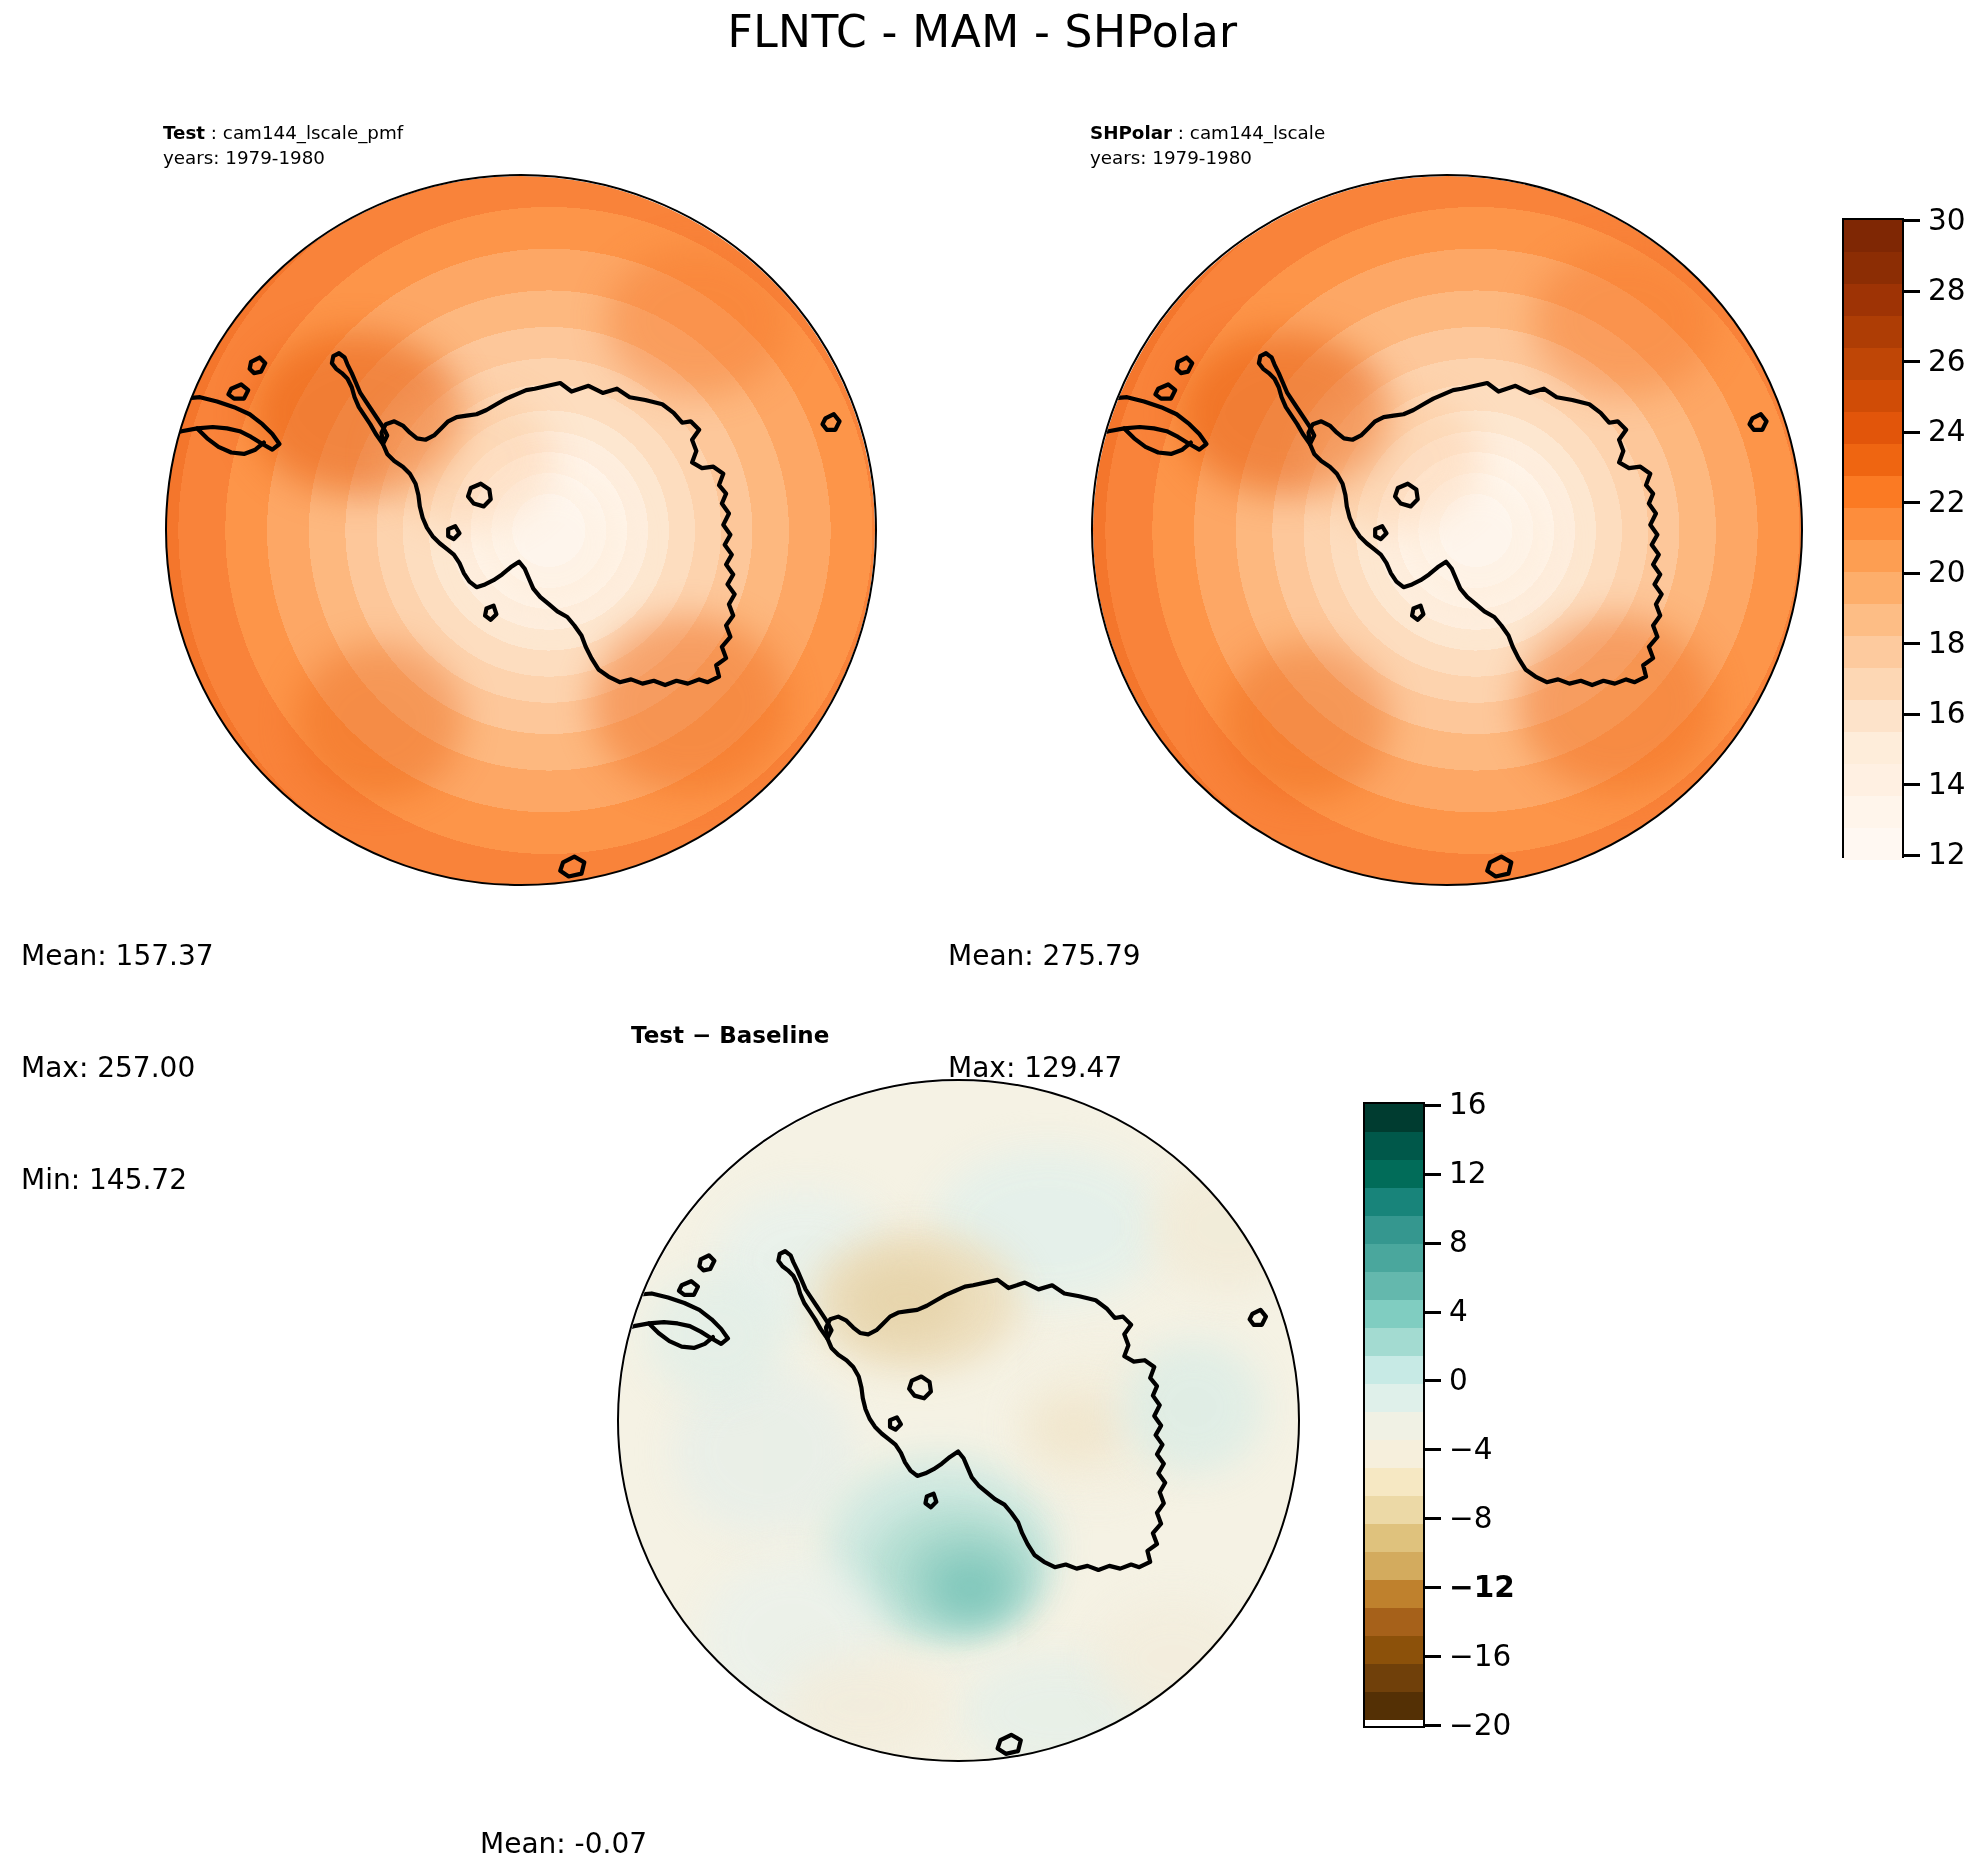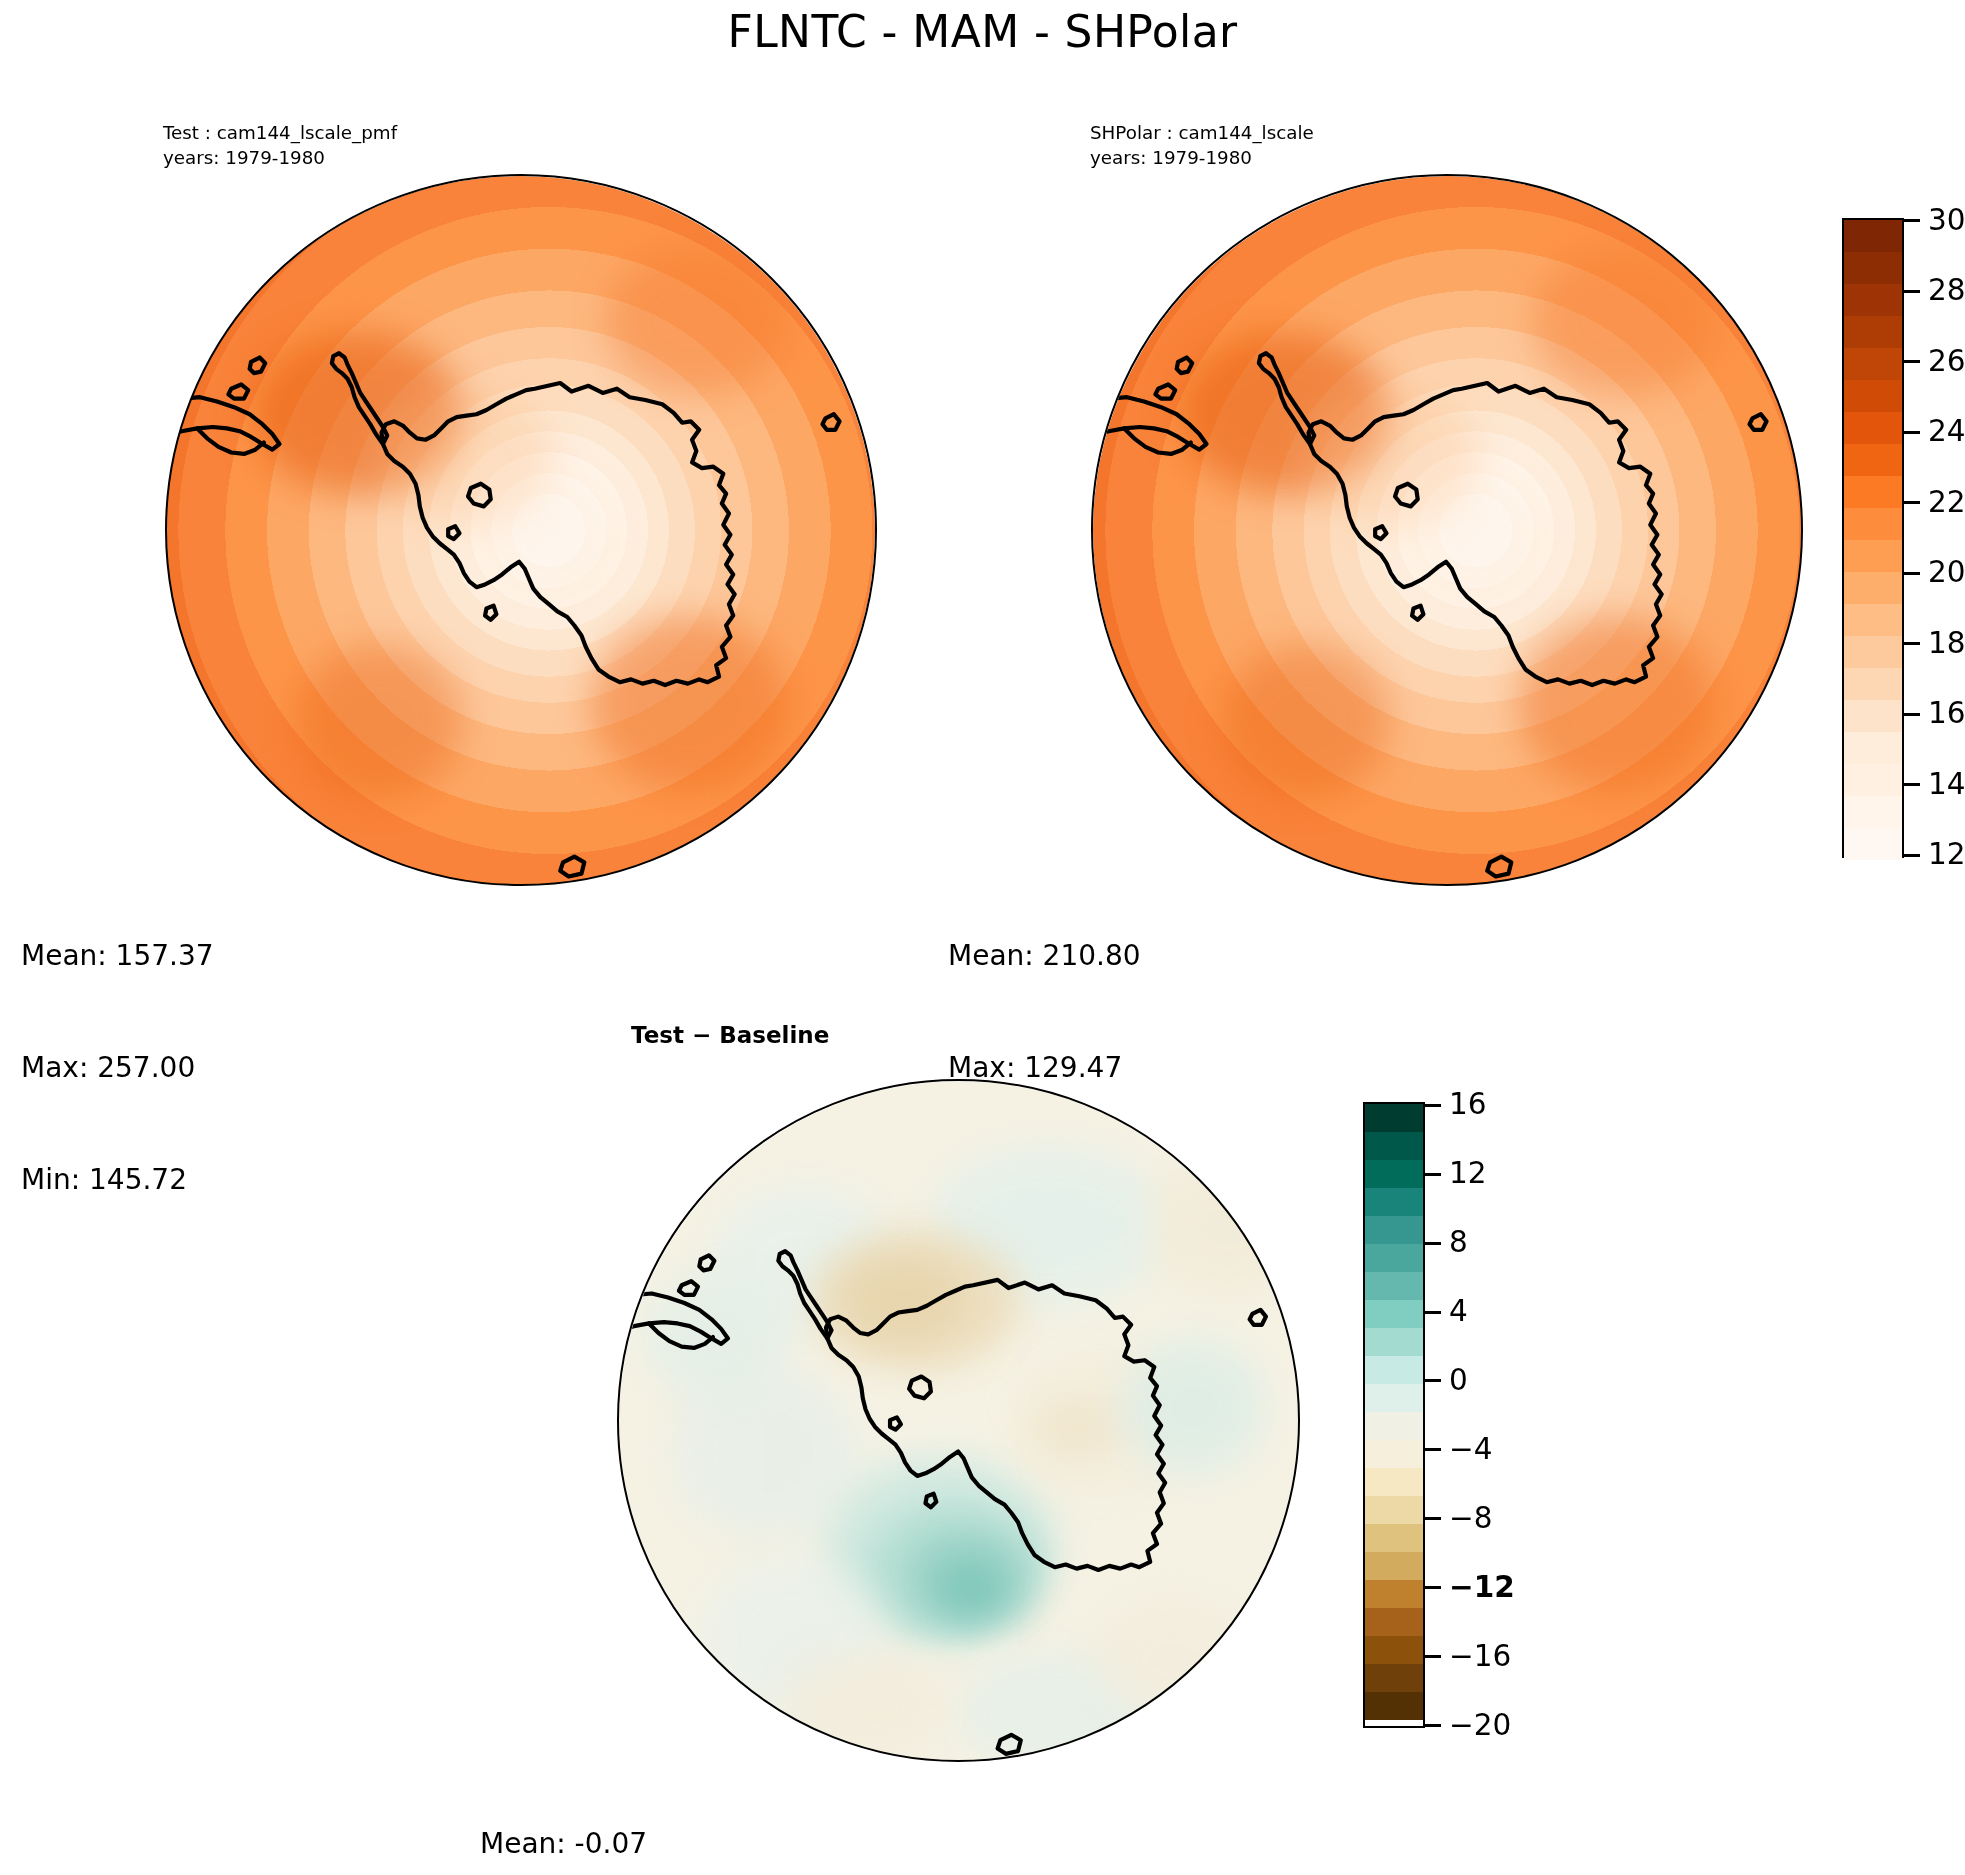--- a/index.html
+++ b/index.html
@@ -28,21 +28,21 @@
     letter-spacing: 0.4px;
   }
 
   
   .panel-header {
     position: absolute;
     font-size: 18.3px;
     line-height: 1.35;
     white-space: nowrap;
   }
-  .panel-header .hdr-key { font-weight: 400; }
+  .panel-header .hdr-key { font-weight: 700; }
   .panel-header .hdr-val { font-weight: 400; }
   .panel-header .hdr-years { display: block; font-weight: 400; }
 
   .diff-header {
     position: absolute;
     font-size: 23px;
     font-weight: 700;
     white-space: nowrap;
   }
 
@@ -179,21 +179,21 @@
 </div>
 <div class="map-outline" style="left:1091px; top:174px; width:712px; height:712px;"></div>
 
 <div class="stats" style="left:21px; top:863px;">
   <div>Mean: 157.37</div>
   <div>Max: 257.00</div>
   <div>Min: 145.72</div>
 </div>
 
 <div class="stats" style="left:948px; top:863px;">
-  <div>Mean: 210.80</div>
+  <div>Mean: 275.79</div>
   <div>Max: 129.47</div>
   <div>Min: 107.97</div>
 </div>
 
 <div class="cbar-wrap" style="left:1842px; top:0px;">
   <div class="cbar-bar" id="cbar-main" style="left:0px; top:218px; width:62px; height:640px;">
       <div class="cbar-seg" style="height: 32px; background: rgb(127, 39, 4);"></div>
       <div class="cbar-seg" style="height: 32px; background: rgb(140, 45, 4);"></div>
       <div class="cbar-seg" style="height: 32px; background: rgb(158, 51, 5);"></div>
       <div class="cbar-seg" style="height: 32px; background: rgb(174, 61, 5);"></div>

